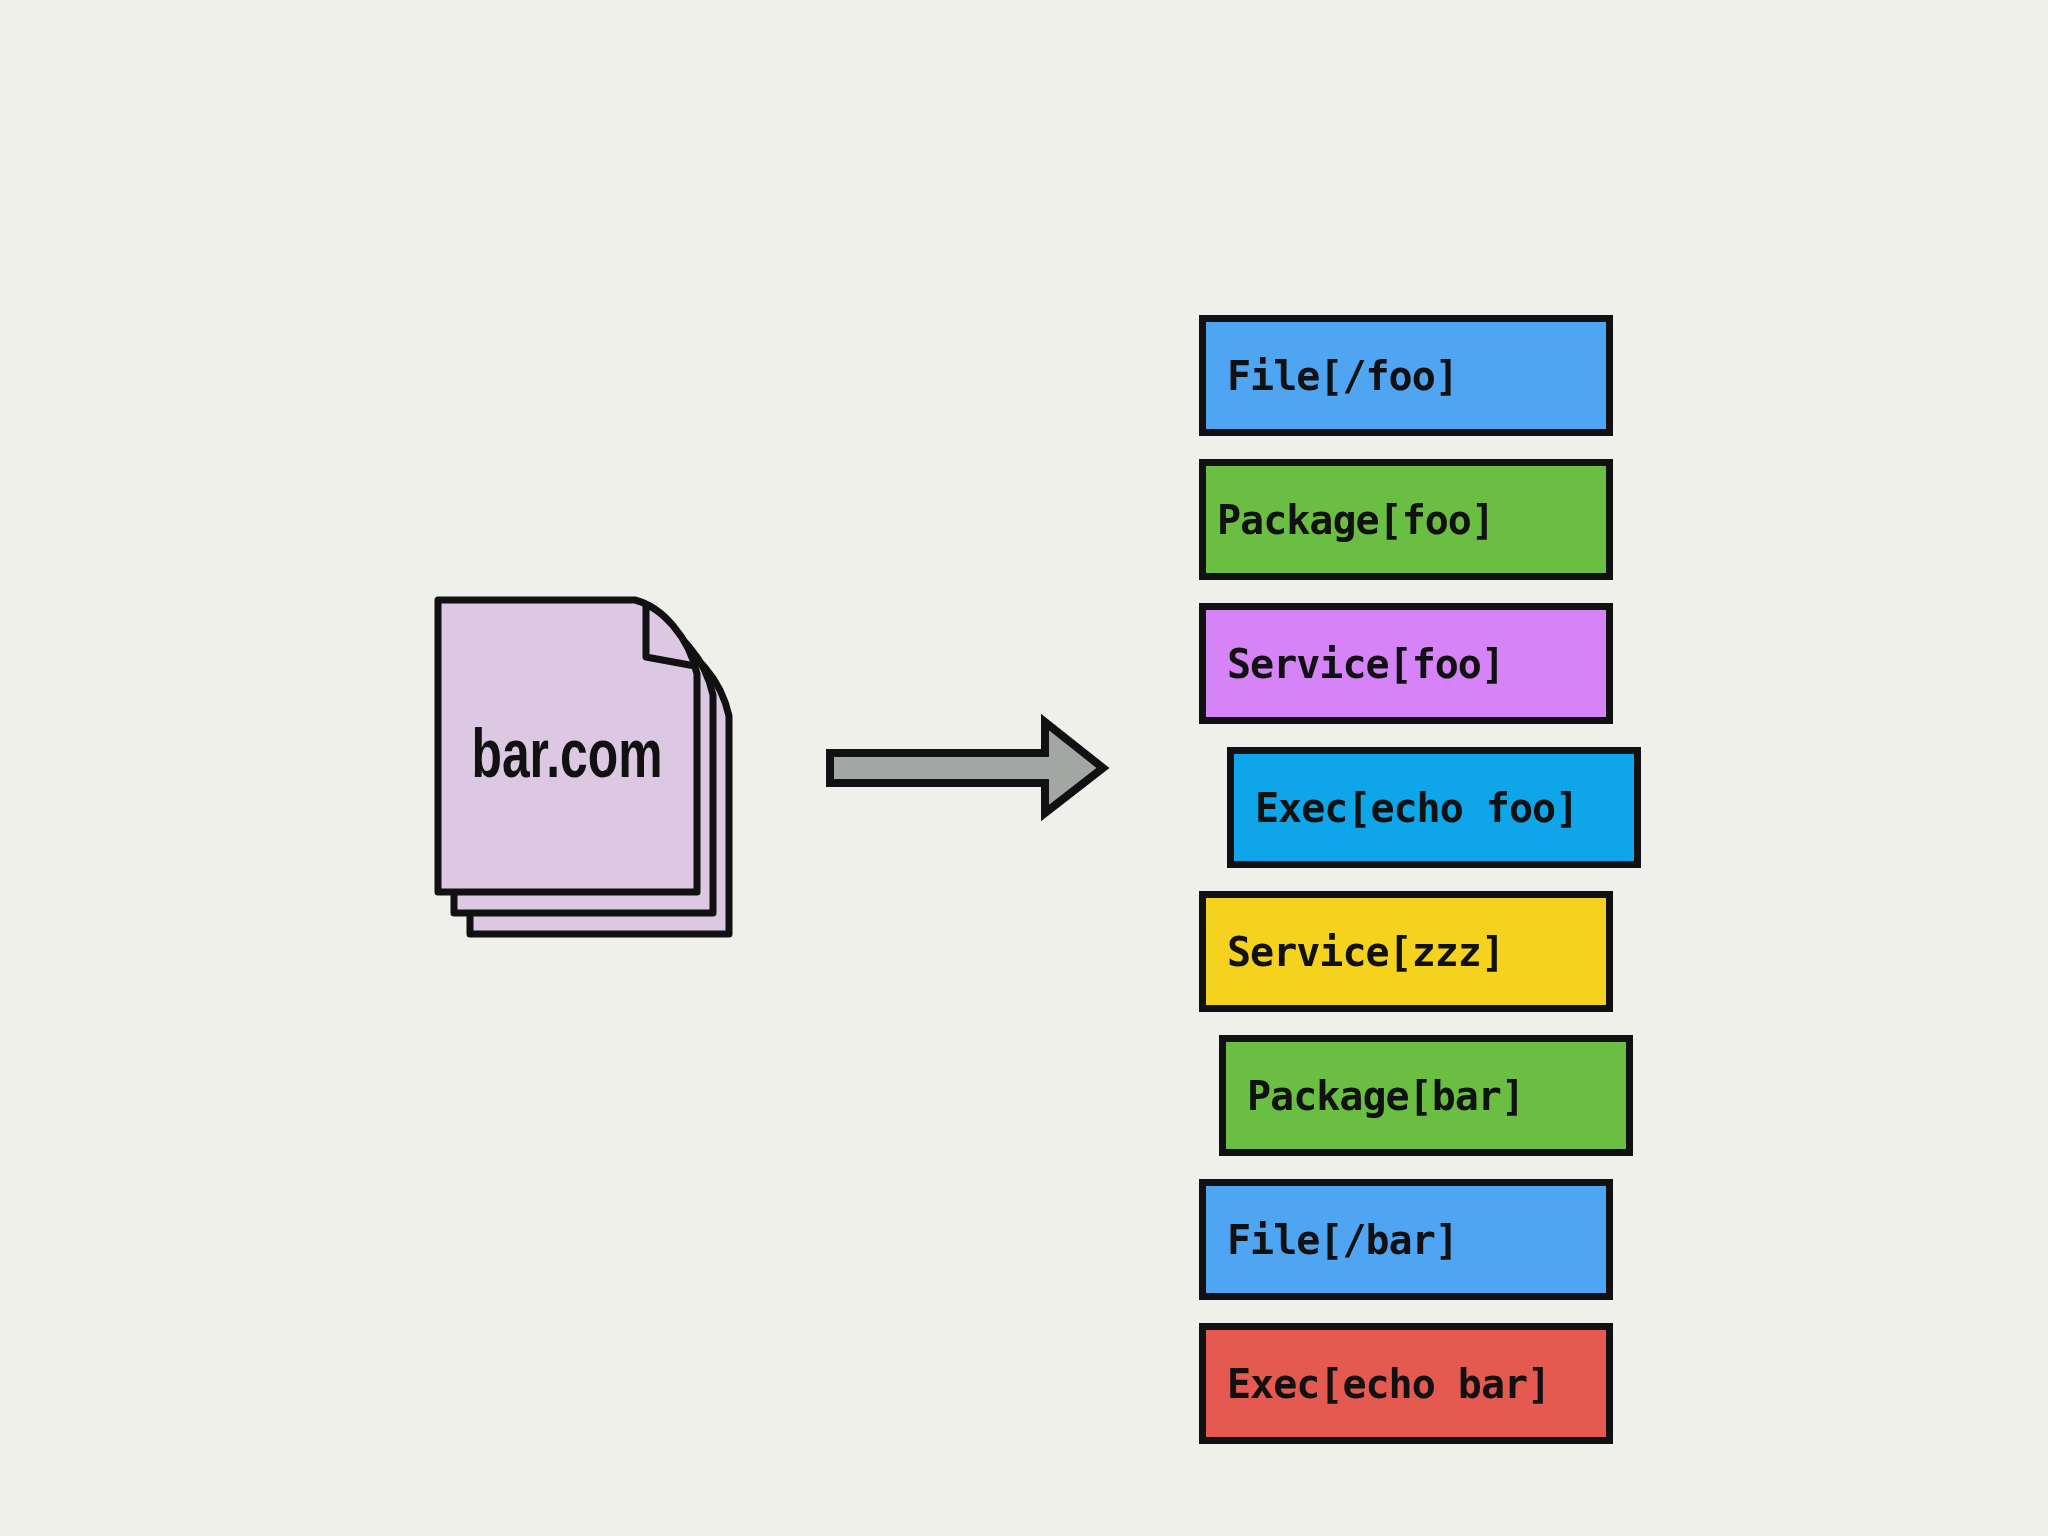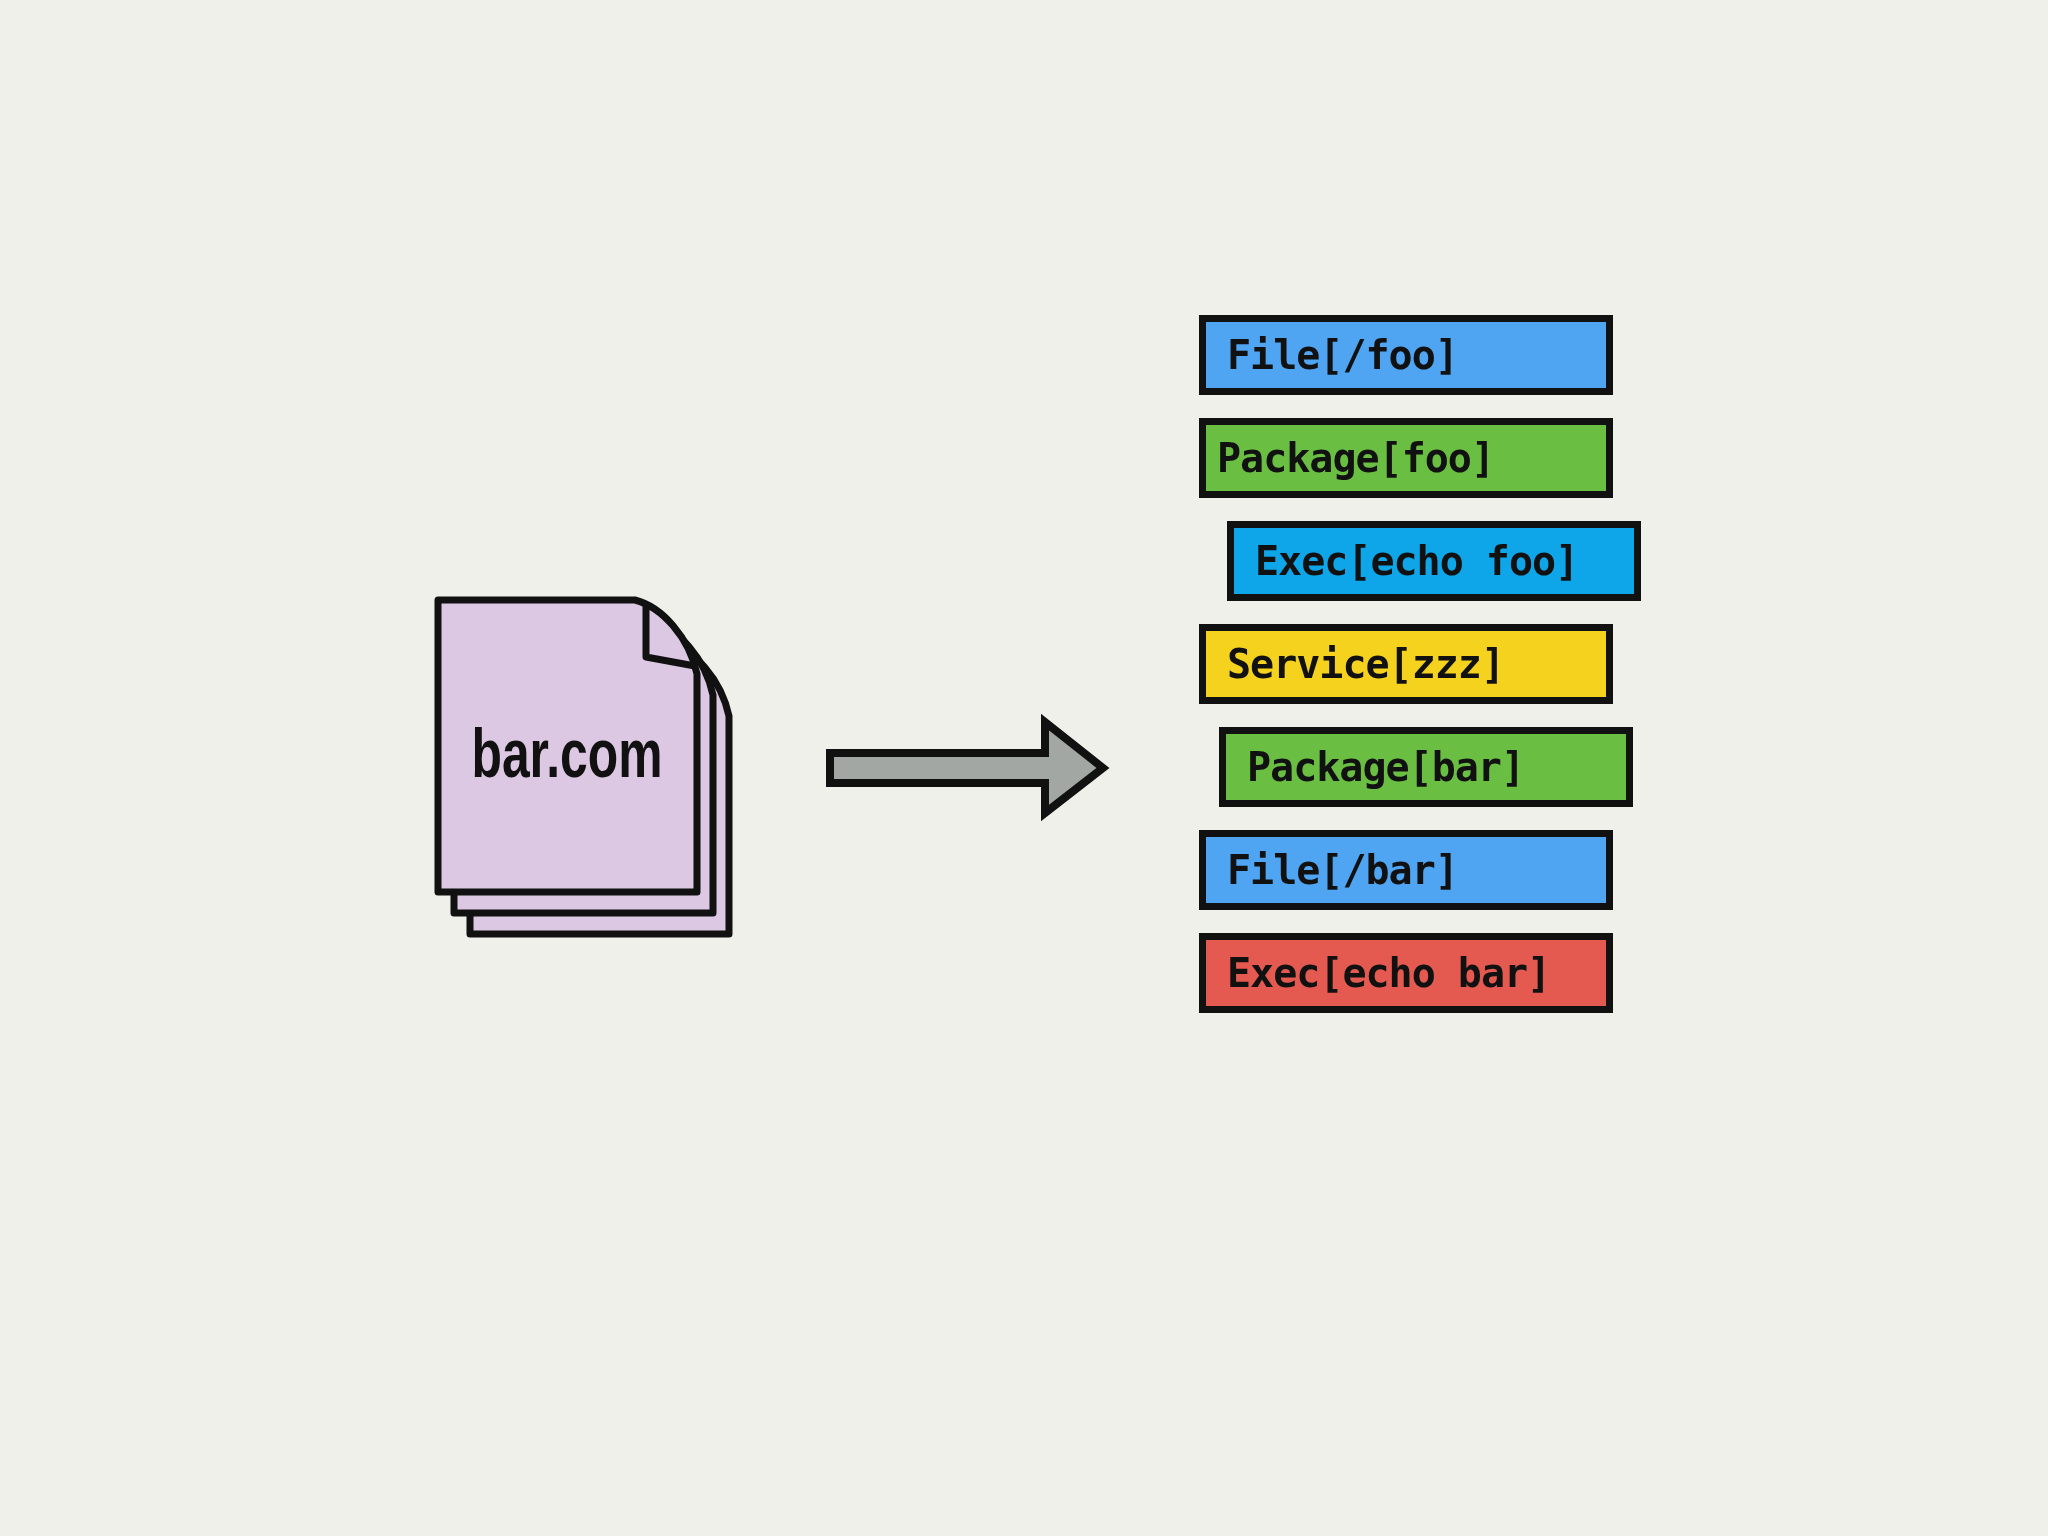--- a/index.html
+++ b/index.html
@@ -31,21 +31,21 @@
   .res-col {
     position: absolute;
     left: 1199px;
     top: 315px;
     display: flex;
     flex-direction: column;
     gap: 23px;
   }
   .res-box {
     width: 414px;
-    height: 80px;
+    height: 121px;
     box-sizing: border-box;
     border: 7px solid #111111;
     display: flex;
     align-items: center;
     padding-left: 21px;
   }
   .res-label {
     font-family: "DejaVu Sans Mono", monospace;
     font-weight: 700;
     font-size: 40px;
@@ -76,20 +76,23 @@
     <path d="M830,753 H1045 V722 L1103,768 L1045,813 V783 H830 Z" stroke="#111111" stroke-width="8" stroke-linejoin="miter" fill="#a3a7a4"></path>
   </svg>
 
   <div class="res-col">
     <div class="res-box" style="background-color: rgb(79, 165, 242);">
       <span class="res-label">File[/foo]</span>
     </div>
     <div class="res-box" style="background-color: rgb(106, 191, 67); padding-left: 11px;">
       <span class="res-label">Package[foo]</span>
     </div>
+    <div class="res-box" style="background-color: rgb(213, 131, 247);">
+      <span class="res-label">Service[foo]</span>
+    </div>
     <div class="res-box" style="background-color: #0ea5e9; margin-left: 28px;">
       <span class="res-label">Exec[echo foo]</span>
     </div>
     <div class="res-box" style="background-color: rgb(245, 210, 30);">
       <span class="res-label">Service[zzz]</span>
     </div>
     <div class="res-box" style="background-color: rgb(106, 191, 67); margin-left: 20px;">
       <span class="res-label">Package[bar]</span>
     </div>
     <div class="res-box" style="background-color: rgb(79, 165, 242);">

